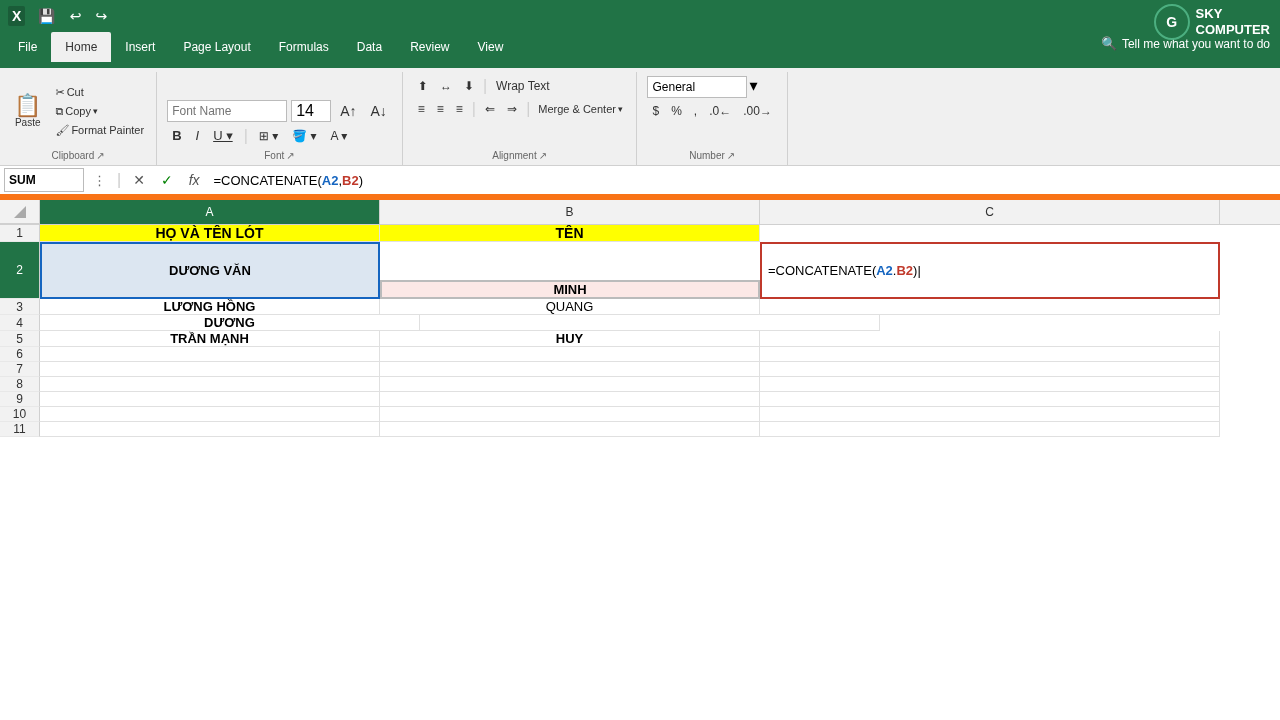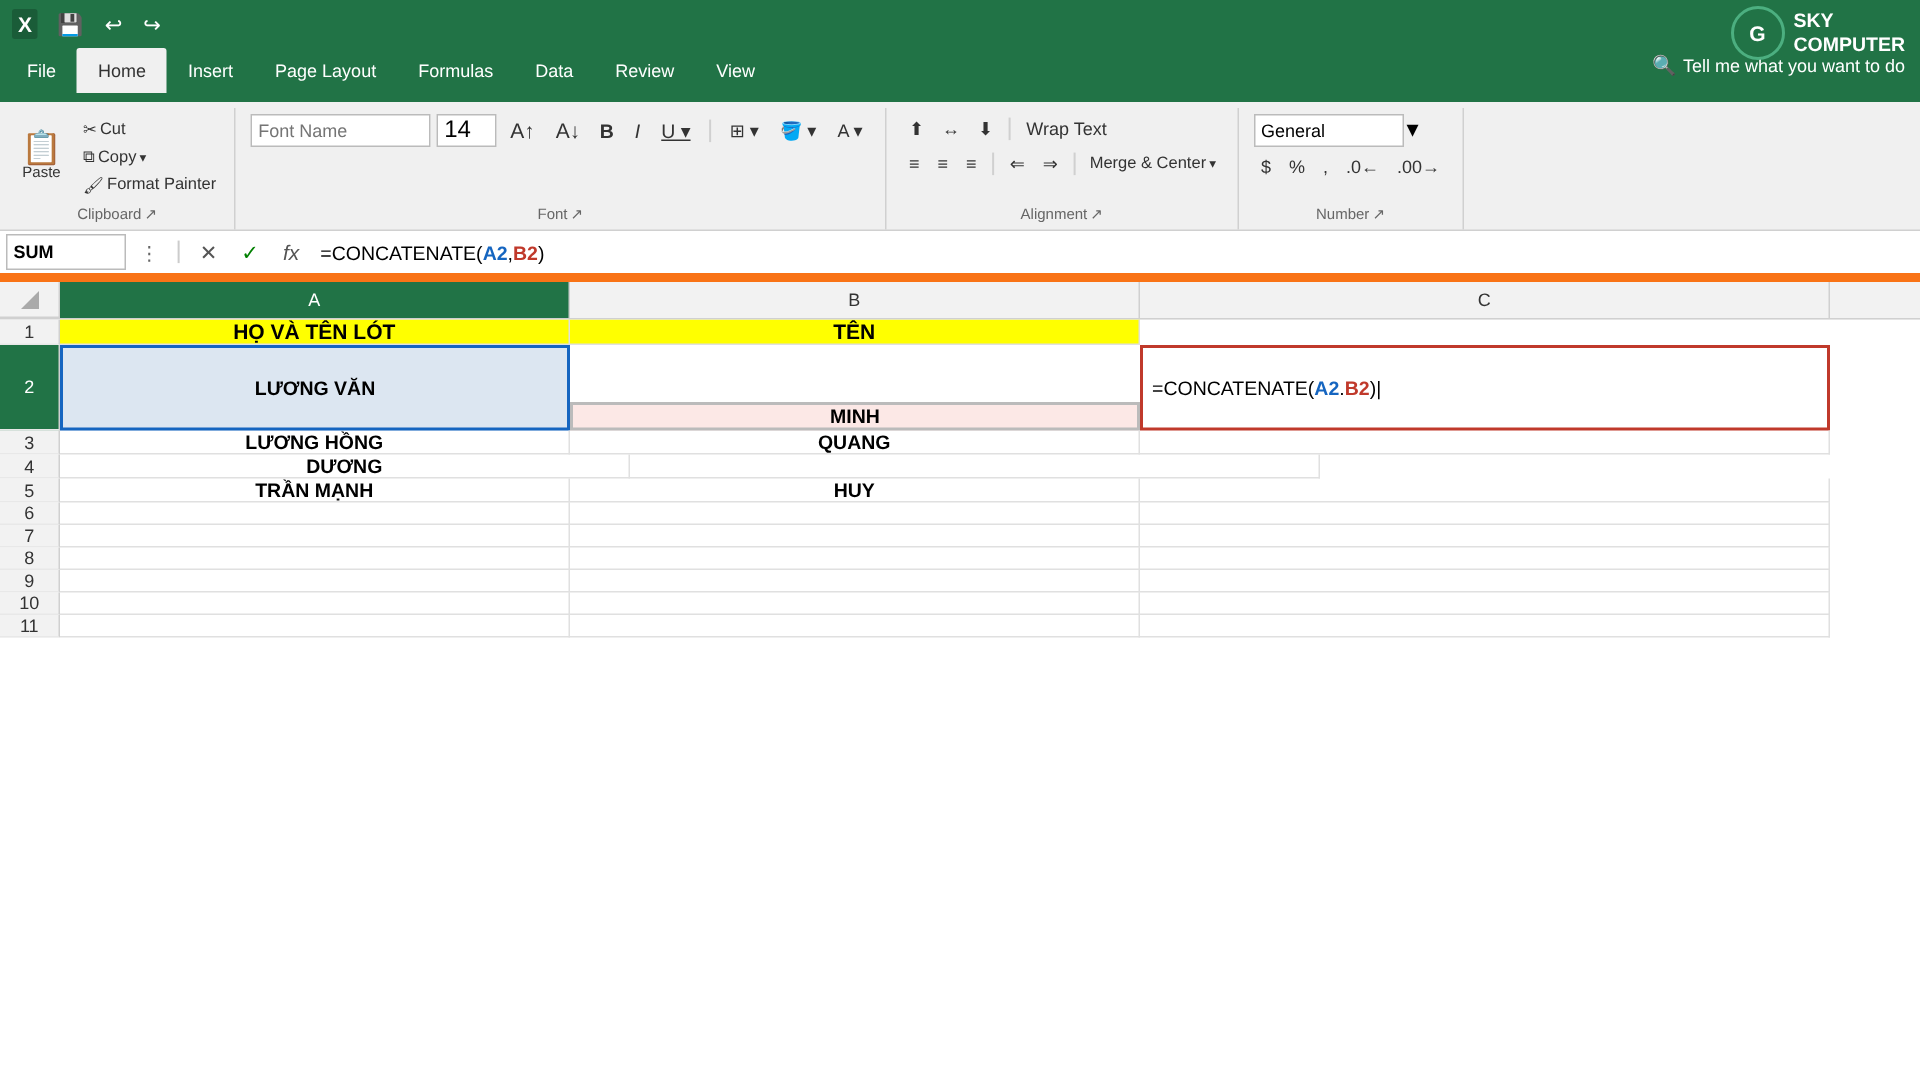--- a/index.html
+++ b/index.html
@@ -266,21 +266,21 @@
           </button>
         </div>
       </div>
       <div class="ribbon-group-label">
         <span>Clipboard</span>
         <span style="cursor:pointer;">↗</span>
       </div>
     </div>
 
     <div class="ribbon-group font-group">
-      <div style="display:flex;flex-direction:row;gap:3px;padding:2px;">
+      <div style="display:flex;flex-direction:column;gap:3px;padding:2px;margin-top:24px;">
         <div class="font-controls-row1">
           <input class="font-name-box" value="" placeholder="Font Name" style="width: 120px;">
           <input class="font-size-box" value="14" style="width: 40px;">
           <button class="font-btn" style="font-size:14px;">A↑</button>
           <button class="font-btn" style="font-size:14px;">A↓</button>
         </div>
         <div class="font-controls-row2">
           <button class="font-btn bold">B</button>
           <button class="font-btn italic">I</button>
           <button class="font-btn underline">U ▾</button>
@@ -376,31 +376,31 @@
     <div class="sheet-body">
 
       <div class="sheet-row">
         <div class="row-header">1</div>
         <div class="cell header-row" style="width:340px;font-weight:bold;font-size:14px;">HỌ VÀ TÊN LÓT</div>
         <div class="cell header-row" style="width:380px;font-weight:bold;font-size:14px;">TÊN</div>
       </div>
 
       <div class="sheet-row">
         <div class="row-header selected">2</div>
-        <div class="cell selected-a2" style="width:340px;font-weight:bold;font-size:13px;">LƯƠNG VĂN</div>
+        <div class="cell selected-a2" style="width:340px;font-weight:bold;font-size:13px;">DƯƠNG VĂN</div>
         <div class="cell selected-b2" style="width:380px;font-weight:bold;font-size:13px;">MINH</div>
         <div class="cell active-c2" style="width:460px;font-size:13px;justify-content:flex-start;padding-left:6px;">
           =CONCATENATE(<span style="color:#1565c0;font-weight:bold;">A2</span>.<span style="color:#c0392b;font-weight:bold;">B2</span>)<span style="animation:blink 1s step-end infinite;">|</span>
         </div>
       </div>
 
       <div class="sheet-row">
         <div class="row-header">3</div>
         <div class="cell" style="width:340px;font-weight:bold;">LƯƠNG HỒNG</div>
-        <div class="cell" style="width:380px;font-weight:bold;">QUANG</div>
+        <div class="cell" style="width:380px;font-weight:normal;">QUANG</div>
         <div class="cell" style="width:460px;"></div>
       </div>
 
       <div class="sheet-row">
         <div class="row-header">4</div>
         <div class="cell" style="width:380px;font-weight:bold;">DƯƠNG</div>
         <div class="cell" style="width:460px;"></div>
       </div>
 
       <div class="sheet-row">

